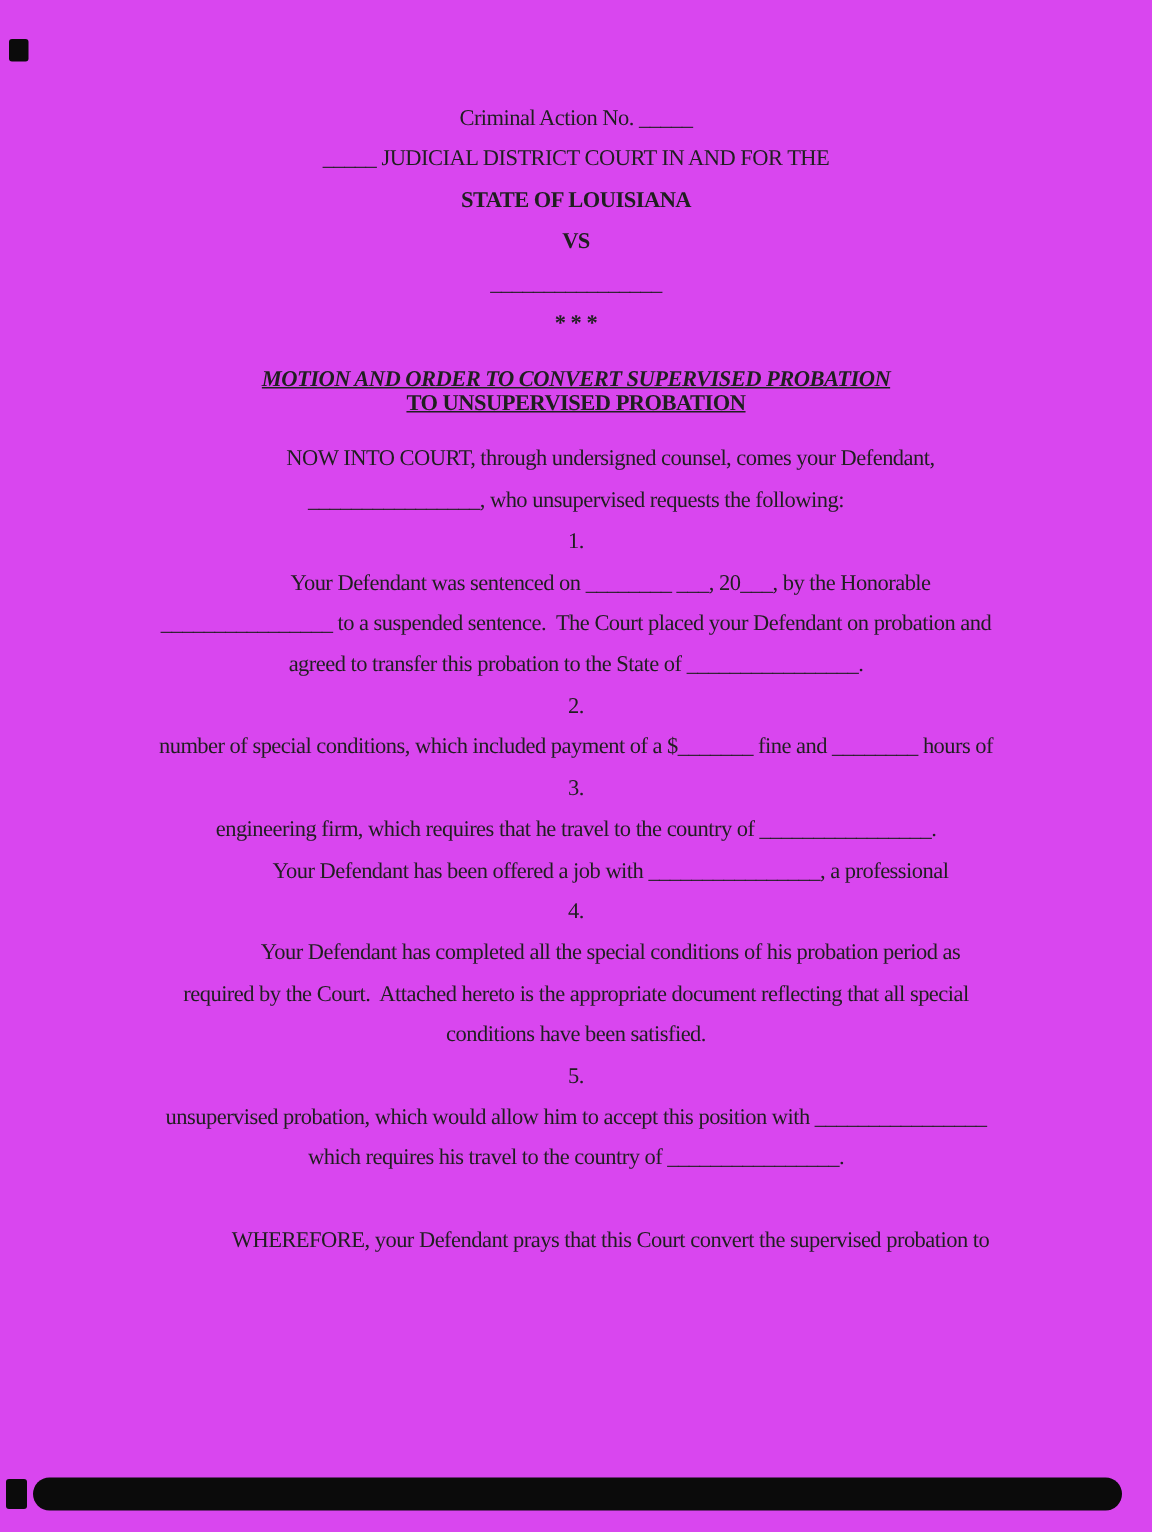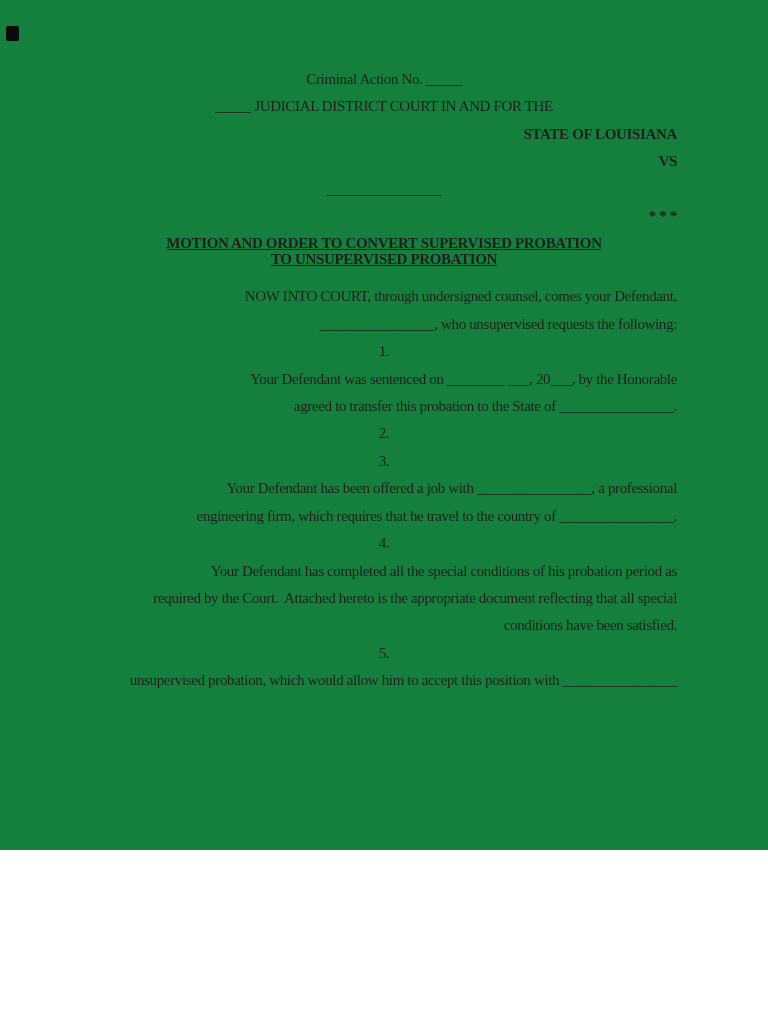--- a/index.html
+++ b/index.html
@@ -1,47 +1,47 @@
 <!DOCTYPE html>
 <html><head>
 <meta charset="utf-8">
 <style>
   html, body { margin: 0; padding: 0; background: #ffffff; }
   .page {
     position: relative;
     width: 768px;
-    height: 850px;
-    background: #15803d;
+    height: 1021px;
+    background: #d946ef;
     overflow: hidden;
     font-family: "Liberation Serif", "DejaVu Serif", serif;
     color: #1f1f1f;
   }
   .content {
     position: absolute;
     top: 66px;
     left: 91px;
     width: 586px;
     font-size: 15px;
     letter-spacing: -0.35px;
   }
   .line {
     white-space: pre;
     line-height: 27.4px;
-    text-align: right;
+    text-align: center;
   }
   .line.center      { text-align: center; }
-  .line.center-bold { text-align: right; font-weight: bold; }
+  .line.center-bold { text-align: center; font-weight: bold; }
   .line.title,
   .line.title-last  {
     text-align: center;
     font-weight: bold;
     text-decoration: underline;
     line-height: 16px;
   }
-  .line.title       { margin-top: 5px; }
+  .line.title       { margin-top: 15px; font-style: italic; }
   .line.indent      { padding-left: 46px; }
   .line.gap-title   { margin-top: 16px; }
   .line.gap-before  { margin-top: 27px; }
 
   
   .artifact { position: absolute; background: #0b0b0b; }
   .artifact.top-left    { left: 6px;  top: 26px;  width: 13px;  height: 15px; border-radius: 2px; }
   .artifact.bottom-left { left: 4px;  top: 986px; width: 14px;  height: 20px; border-radius: 2px; }
   .artifact.bottom-bar  { left: 22px; top: 985px; width: 726px; height: 22px; border-radius: 11px; }
 </style>
@@ -56,27 +56,31 @@
       <div class="line center-bold">STATE OF LOUISIANA</div>
       <div class="line center-bold">VS</div>
       <div class="line center">________________</div>
       <div class="line center-bold">* * *</div>
       <div class="line title">MOTION AND ORDER TO CONVERT SUPERVISED PROBATION</div>
       <div class="line title-last">TO UNSUPERVISED PROBATION</div>
       <div class="line indent gap-title">NOW INTO COURT, through undersigned counsel, comes your Defendant,</div>
       <div class="line left">________________, who unsupervised requests the following:</div>
       <div class="line center">1.</div>
       <div class="line indent">Your Defendant was sentenced on ________ ___, 20___, by the Honorable</div>
+      <div class="line left">________________ to a suspended sentence.  The Court placed your Defendant on probation and</div>
       <div class="line left">agreed to transfer this probation to the State of ________________.</div>
       <div class="line center">2.</div>
+      <div class="line left">number of special conditions, which included payment of a $_______ fine and ________ hours of</div>
       <div class="line center">3.</div>
+      <div class="line left">engineering firm, which requires that he travel to the country of ________________.</div>
       <div class="line indent">Your Defendant has been offered a job with ________________, a professional</div>
-      <div class="line left">engineering firm, which requires that he travel to the country of ________________.</div>
       <div class="line center">4.</div>
       <div class="line indent">Your Defendant has completed all the special conditions of his probation period as</div>
       <div class="line left">required by the Court.  Attached hereto is the appropriate document reflecting that all special</div>
       <div class="line left">conditions have been satisfied.</div>
       <div class="line center">5.</div>
       <div class="line left">unsupervised probation, which would allow him to accept this position with ________________</div>
+      <div class="line left">which requires his travel to the country of ________________.</div>
+      <div class="line indent gap-before">WHEREFORE, your Defendant prays that this Court convert the supervised probation to</div>
     </div>
   <div class="artifact bottom-left"></div>
   <div class="artifact bottom-bar"></div>
 </div>
 
 </body></html>

